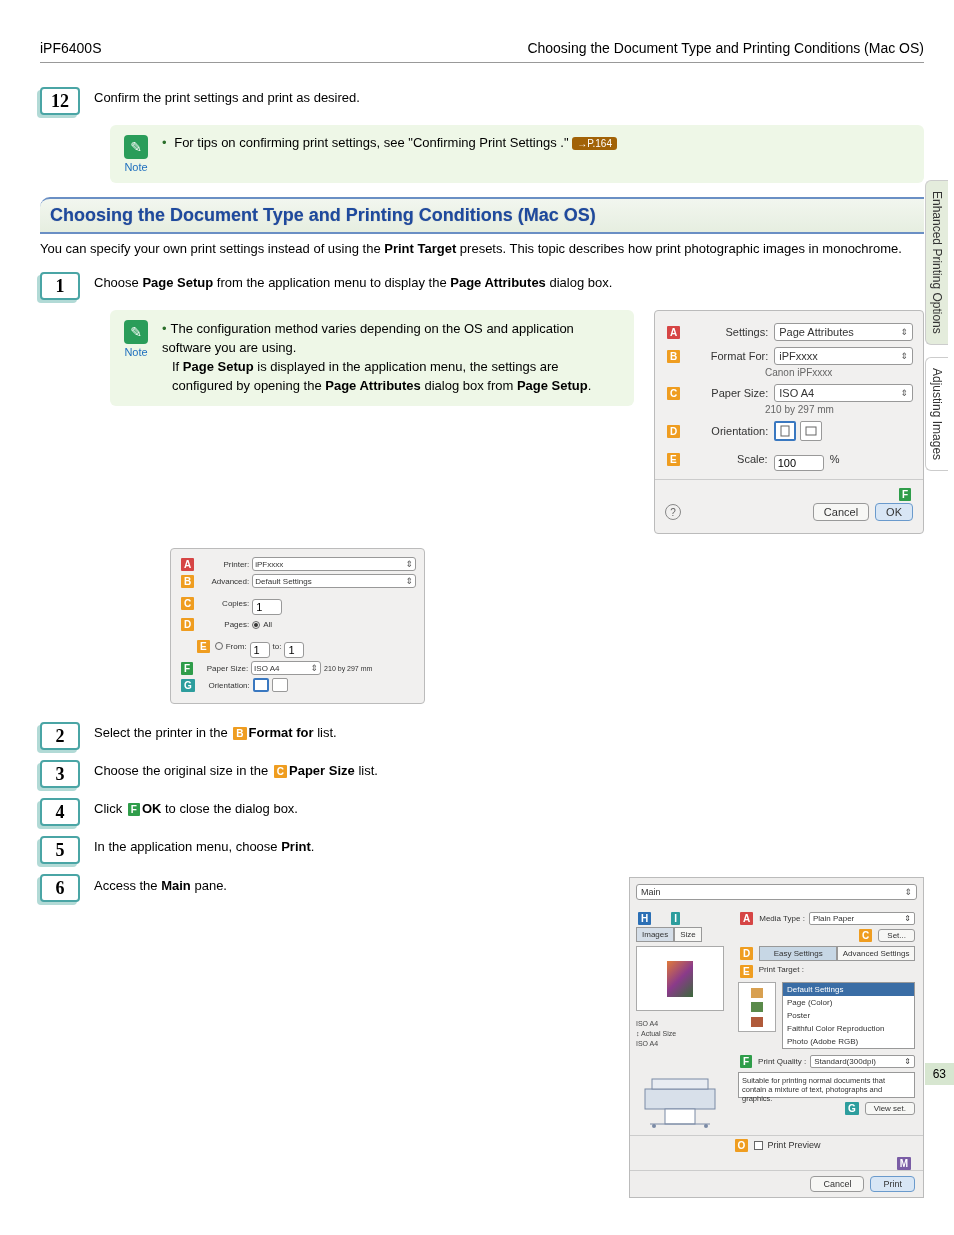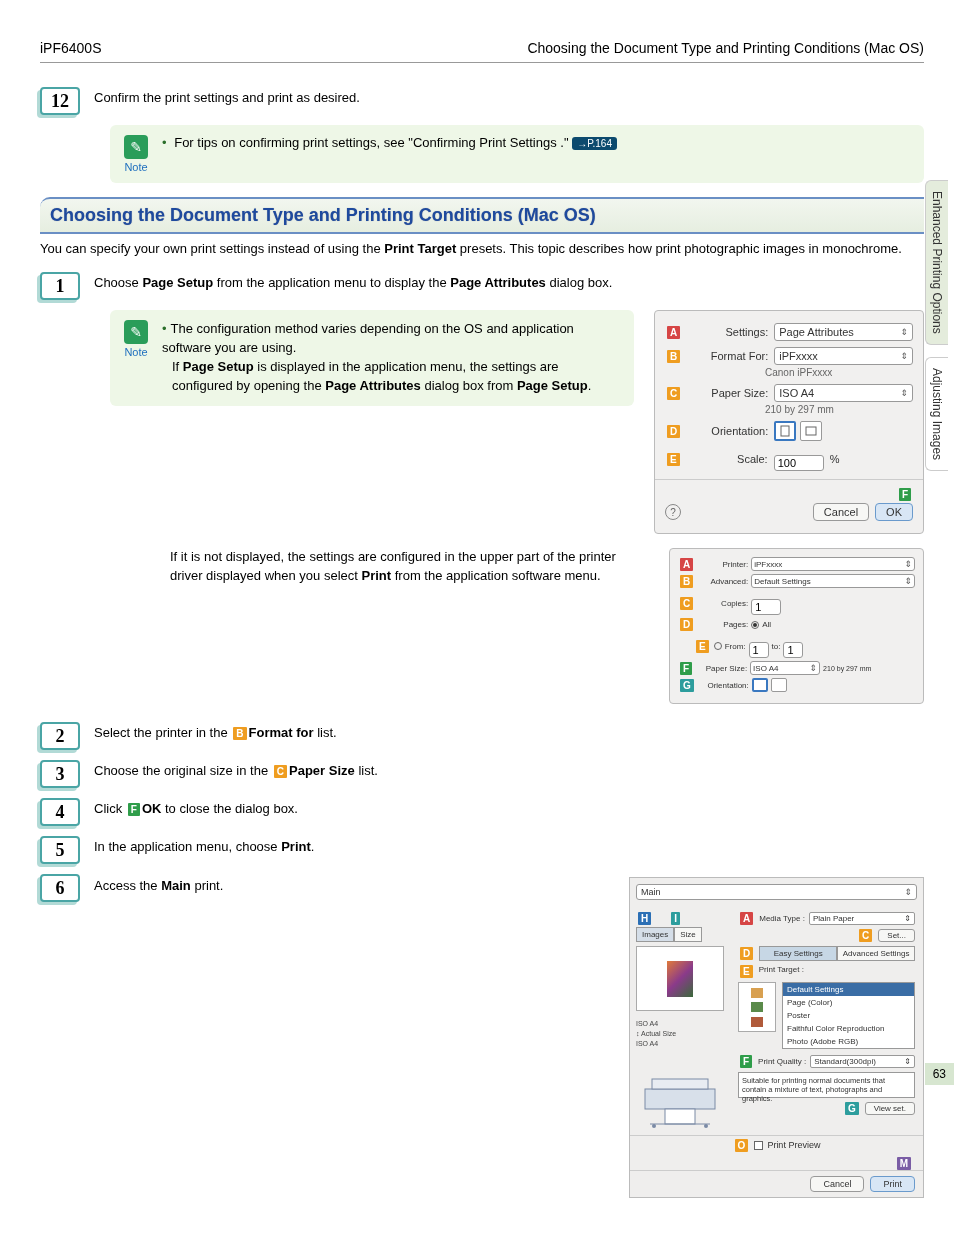--- a/index.html
+++ b/index.html
@@ -86,21 +86,21 @@
     width: 24px; height: 24px;
     background: #2a9d5a;
     border-radius: 4px;
     display:flex;align-items:center;justify-content:center;
     color:#fff;font-size:14px;
   }
   .note-label { color: #1e6fbe; font-size: 11px; }
   .bullet { color: #2a6f2a; margin-right: 4px; }
   .page-ref {
     display: inline-block;
-    background: #0c4a6e;
+    background: #a16207;
     color: #fff;
     font-size: 10px;
     padding: 1px 5px;
     border-radius: 3px;
   }
   .section-heading-wrap {
     border-top: 2px solid #6a8fc4;
     border-bottom: 2px solid #6a8fc4;
     border-radius: 10px 0 0 0;
     background: linear-gradient(#f2f6ef, #e6eee0);
@@ -343,23 +343,20 @@
           <div style="display:flex;gap:6px;">
             <div class="dlg-btn">Cancel</div>
             <div class="dlg-btn primary">OK</div>
           </div>
         </div>
       </div>
     </div>
   </div>
 
   <div class="columns" style="margin-left:130px;margin-top:14px;align-items:flex-start;">
-    <div class="col-text">
-      <span>If it is not displayed, the settings are configured in the upper part of the printer driver displayed when you select </span><b>Print</b><span> from the application software menu.</span>
-    </div>
     <div class="col-fig">
       <div class="dlg dlg-small">
         <div class="dlg-row">
             <span class="letter red">A</span>
             <span class="dlg-label">Printer:</span>
             <div class="dlg-select">
               <span>iPFxxxx</span>
               <span class="arrows">⇕</span>
             </div>
           </div>
@@ -422,21 +419,21 @@
     <div class="step-num">4</div>
     <div class="step-body"><span>Click </span><span class="letter green">F</span><b>OK</b><span> to close the dialog box.</span></div>
   </div>
   <div class="step-row">
     <div class="step-num">5</div>
     <div class="step-body"><span>In the application menu, choose </span><b>Print</b><span>.</span></div>
   </div>
   <div class="step-row" style="align-items:flex-start;">
     <div class="step-num">6</div>
     <div class="step-body columns">
-      <div class="col-text"><span>Access the </span><b>Main</b><span> print.</span></div>
+      <div class="col-text"><span>Access the </span><b>Main</b><span> pane.</span></div>
       <div class="col-fig">
         <div class="main-dlg">
           <div class="main-dlg-top">
             <div class="dlg-select" style="width:140px;font-size:9px;">
                 <span>Main</span>
                 <span class="arrows">⇕</span>
               </div>
           </div>
           <div class="main-dlg-body">
             <div class="main-left">

